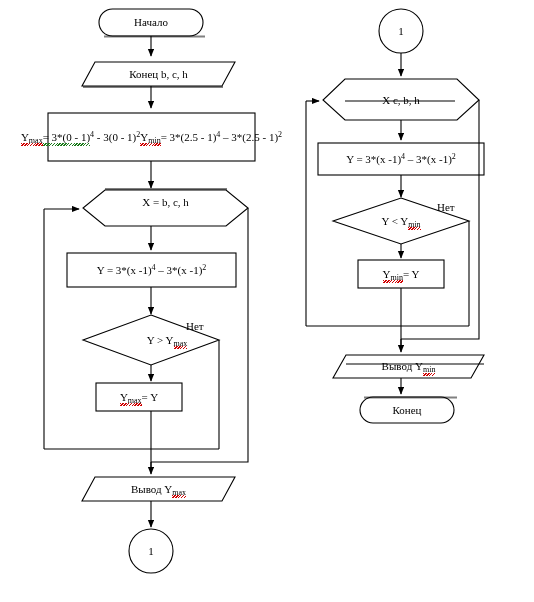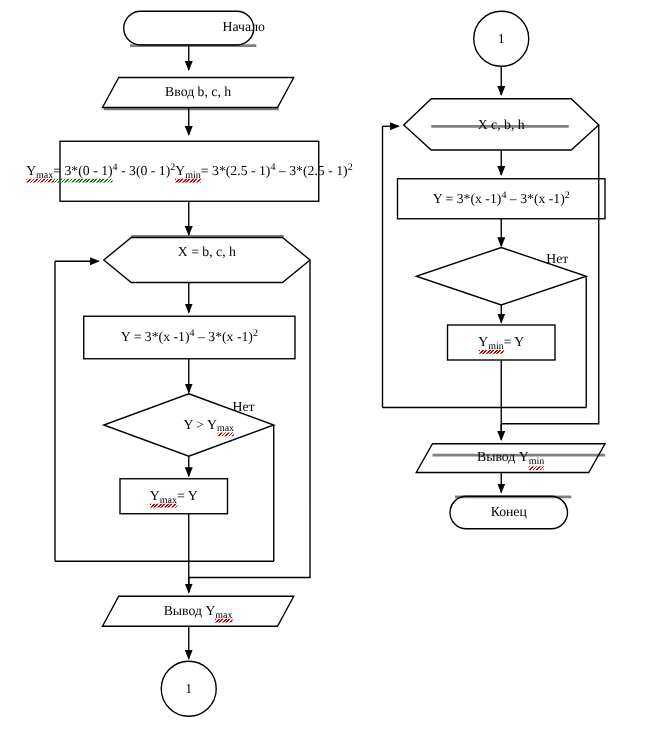--- a/index.html
+++ b/index.html
@@ -122,26 +122,26 @@
       <path d="M401,378 V394" marker-end="url(#ah)"></path>
 
       <rect x="361" y="372" width="0" height="0" style="display:none"></rect>
       <rect x="361" y="372.5" width="0" height="0" style="display:none"></rect>
       <rect x="360" y="374" width="0" height="0" style="display:none"></rect>
       <rect x="361" y="373" width="0" height="0" style="display:none"></rect>
       <rect x="360" y="397" width="94" height="26" rx="13" ry="13"></rect>
     </g>
   </svg>
 
-  <div class="node" style="left:99px;top:9px;width:104px;height:27px;margin-left:44px;">
+  <div class="node" style="left:99px;top:9px;width:104px;height:27px;">
     <span class="lbl">Начало</span>
   </div>
 
   <div class="node" style="left:82px;top:62px;width:153px;height:24px;">
-    <span class="lbl">Ввод b, c, h</span>
+    <span class="lbl">Конец b, c, h</span>
   </div>
 
   <div class="node" style="left:48px;top:113px;width:207px;height:48px;flex-direction:row;">
     <span class="lbl">
       <span class="sq"><span>Y</span><sub>max</sub></span><span class="sq sqg">= 3*(0 - 1)</span><sup>4</sup><span> -  3(0 - 1)</span><sup>2</sup>
     </span>
     <span class="lbl">
       <span class="sq"><span>Y</span><sub>min</sub></span><span>= 3*(2.5 - 1)</span><sup>4</sup><span> – 3*(2.5 - 1)</span><sup>2</sup>
     </span>
   </div>
@@ -186,20 +186,25 @@
   <div class="node" style="left:323px;top:88px;width:156px;height:24px;text-align:right;">
     <span class="lbl">X c, b, h</span>
   </div>
 
   <div class="node" style="left:318px;top:143px;width:166px;height:32px;">
     <span class="lbl">
       <span>Y = 3*(x -1)</span><sup>4</sup><span> – 3*(x -1)</span><sup>2</sup>
     </span>
   </div>
 
+  <div class="node" style="left:346px;top:209px;width:110px;height:24px;">
+    <span class="lbl">
+      <span>Y &lt; Y</span><span class="sq"><sub>min</sub></span>
+    </span>
+  </div>
   <span class="sidelbl" style="left:437px;top:201px;">Нет</span>
 
   <div class="node" style="left:358px;top:260px;width:86px;height:28px;">
     <span class="lbl">
       <span class="sq"><span>Y</span><sub>min</sub></span><span>= Y</span>
     </span>
   </div>
 
   <div class="node" style="left:333px;top:355px;width:151px;height:23px;">
     <span class="lbl">

